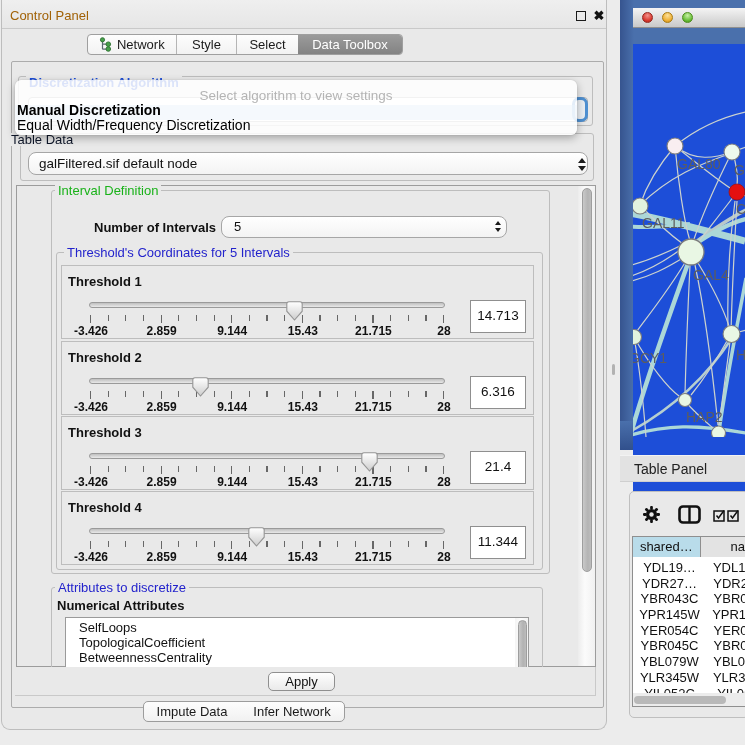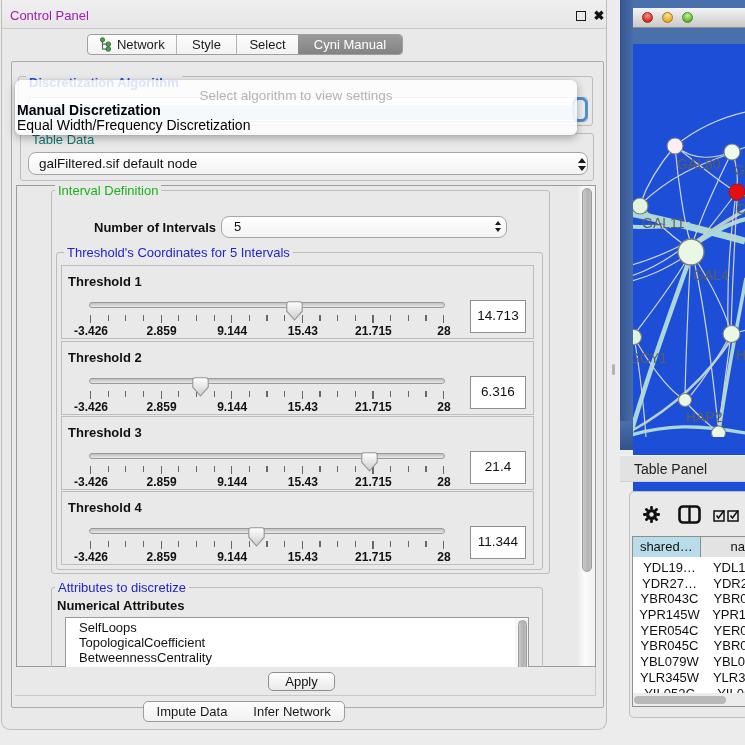--- a/index.html
+++ b/index.html
@@ -17,55 +17,55 @@
     font-size:13.5px; line-height:30px; text-align:center; color:#111; }
   .trow { display:flex; height:15.7px; line-height:15.7px; }
   .trow span { flex:0 0 73px; text-align:center; white-space:nowrap; }
 </style>
 </head>
 <body>
 
 <div class="abs" id="win" style="left:1px;top:0;width:606px;height:730px;background:#e9e9e9;border:1px solid #bdbdbd;border-top:none;border-radius:0 0 9px 9px;"></div>
 
 <div class="abs" style="left:2px;top:0;width:604px;height:29px;background:linear-gradient(#efefef,#e6e6e6);border-bottom:1px solid #c9c9c9;"></div>
-<div class="abs" style="left:10px;top:8px;font-size:13px;color:#a21caf;">Control Panel</div>
+<div class="abs" style="left:10px;top:8px;font-size:13px;color:#a16207;">Control Panel</div>
 <div class="abs" style="left:576px;top:11px;width:10px;height:10px;border:1.6px solid #1a1a1a;"></div>
 <div class="abs" style="left:593.5px;top:7.5px;font-size:13px;font-weight:bold;color:#111;">✖</div>
 
 <div class="abs" style="left:87px;top:34px;height:21px;display:flex;border:1px solid #9f9f9f;border-radius:4px;overflow:hidden;background:linear-gradient(#fdfdfd,#f2f2f2);">
   <div style="width:88px;font-size:13px;line-height:19px;text-align:center;color:#1a1a1a;">
     <svg width="14" height="15" style="vertical-align:-3px" viewBox="0 0 14 15">
         <g stroke="#5b6770" stroke-width="1.2" fill="none">
           <line x1="3.5" y1="3" x2="3.5" y2="12.2"></line>
           <line x1="3.5" y1="7.2" x2="9" y2="7.2"></line>
           <line x1="3.5" y1="12.2" x2="9" y2="12.2"></line>
         </g>
         <g fill="#47a04b" stroke="#2c7030" stroke-width="0.9">
           <circle cx="3.5" cy="2.8" r="2.1"></circle>
           <circle cx="9.3" cy="7.2" r="2.3"></circle>
           <circle cx="9.3" cy="12" r="2.3"></circle>
         </g>
       </svg>
     Network</div>
   <div style="width:60px;font-size:13px;line-height:19px;text-align:center;color:#1a1a1a;border-left:1px solid #b5b5b5;">Style</div>
   <div style="width:62px;font-size:13px;line-height:19px;text-align:center;color:#1a1a1a;border-left:1px solid #b5b5b5;">Select</div>
-  <div style="width:104px;font-size:13px;line-height:19px;text-align:center;color:#fff;background:linear-gradient(#9b9b9b,#838383);">Cyni Manual</div>
+  <div style="width:104px;font-size:13px;line-height:19px;text-align:center;color:#fff;background:linear-gradient(#9b9b9b,#838383);">Data Toolbox</div>
 </div>
 
 <div class="abs" style="left:11px;top:61px;width:593px;height:647px;background:#e9e9e9;border:1px solid #acacac;border-radius:2px;"></div>
 <div class="abs" style="left:15px;top:695px;width:581px;border-top:1px solid #c9c9c9;"></div>
 <div class="abs" style="left:595px;top:667px;height:29px;border-left:1px solid #c9c9c9;"></div>
 
 <div class="abs" style="left:18px;top:76px;width:575px;height:50px;border:1px solid #bdbdbd;border-radius:3px;"></div>
 <div class="abs" style="left:26px;top:76px;font-size:13px;font-weight:bold;color:#1d4ed8;background:#e9e9e9;padding:0 3px;line-height:13px;">Discretization Algorithm</div>
 <div class="abs" style="left:28px;top:97px;width:560px;height:25px;background:#fff;border:1px solid #a9a9a9;border-radius:4px;"></div>
 <div class="abs" style="left:572px;top:97px;width:16px;height:25px;border:3px solid #4e8fd0;border-radius:7px;background:#e9edf2;"></div>
 
 <div class="abs" style="left:20px;top:133px;width:574px;height:48px;border:1px solid #bdbdbd;border-radius:3px;"></div>
-<div class="abs grouplab" style="left:29px;top:133px;color:#0f766e;">Table Data</div>
+<div class="abs grouplab" style="left:8px;top:133px;color:#0f172a;">Table Data</div>
 <div class="abs" style="left:28px;top:152px;width:560px;height:23px;background:linear-gradient(#ffffff,#f3f3f3);border:1px solid #a6a6a6;border-radius:8px;font-size:13.5px;line-height:21px;color:#111;padding-left:10px;">galFiltered.sif default node</div>
 <div class="abs" style="left:577.5px;top:158px;width:0;height:0;border-left:4px solid transparent;border-right:4px solid transparent;border-bottom:5px solid #1a1a1a;"></div>
 <div class="abs" style="left:577.5px;top:165.5px;width:0;height:0;border-left:4px solid transparent;border-right:4px solid transparent;border-top:5px solid #1a1a1a;"></div>
 
 <div class="abs" style="left:15px;top:80px;width:562px;height:55px;background:rgba(255,255,255,0.845);border-radius:6px;box-shadow:0 3px 9px rgba(0,0,0,0.3),0 0 1px rgba(0,0,0,0.25);overflow:hidden;z-index:50;">
   <div style="position:absolute;left:0;top:25px;width:100%;height:15px;background:rgba(236,244,252,0.55);"></div>
   <div style="position:absolute;left:0;top:8px;width:100%;height:15px;font-size:13.5px;line-height:15px;color:#b4b4b4;text-align:center;">Select algorithm to view settings</div>
   <div style="position:absolute;left:2px;top:23px;height:15px;font-size:14px;line-height:15px;font-weight:bold;color:#000;">Manual Discretization</div>
   <div style="position:absolute;left:2px;top:38px;height:15px;font-size:14px;line-height:15px;color:#000;">Equal Width/Frequency Discretization</div>
 </div>

